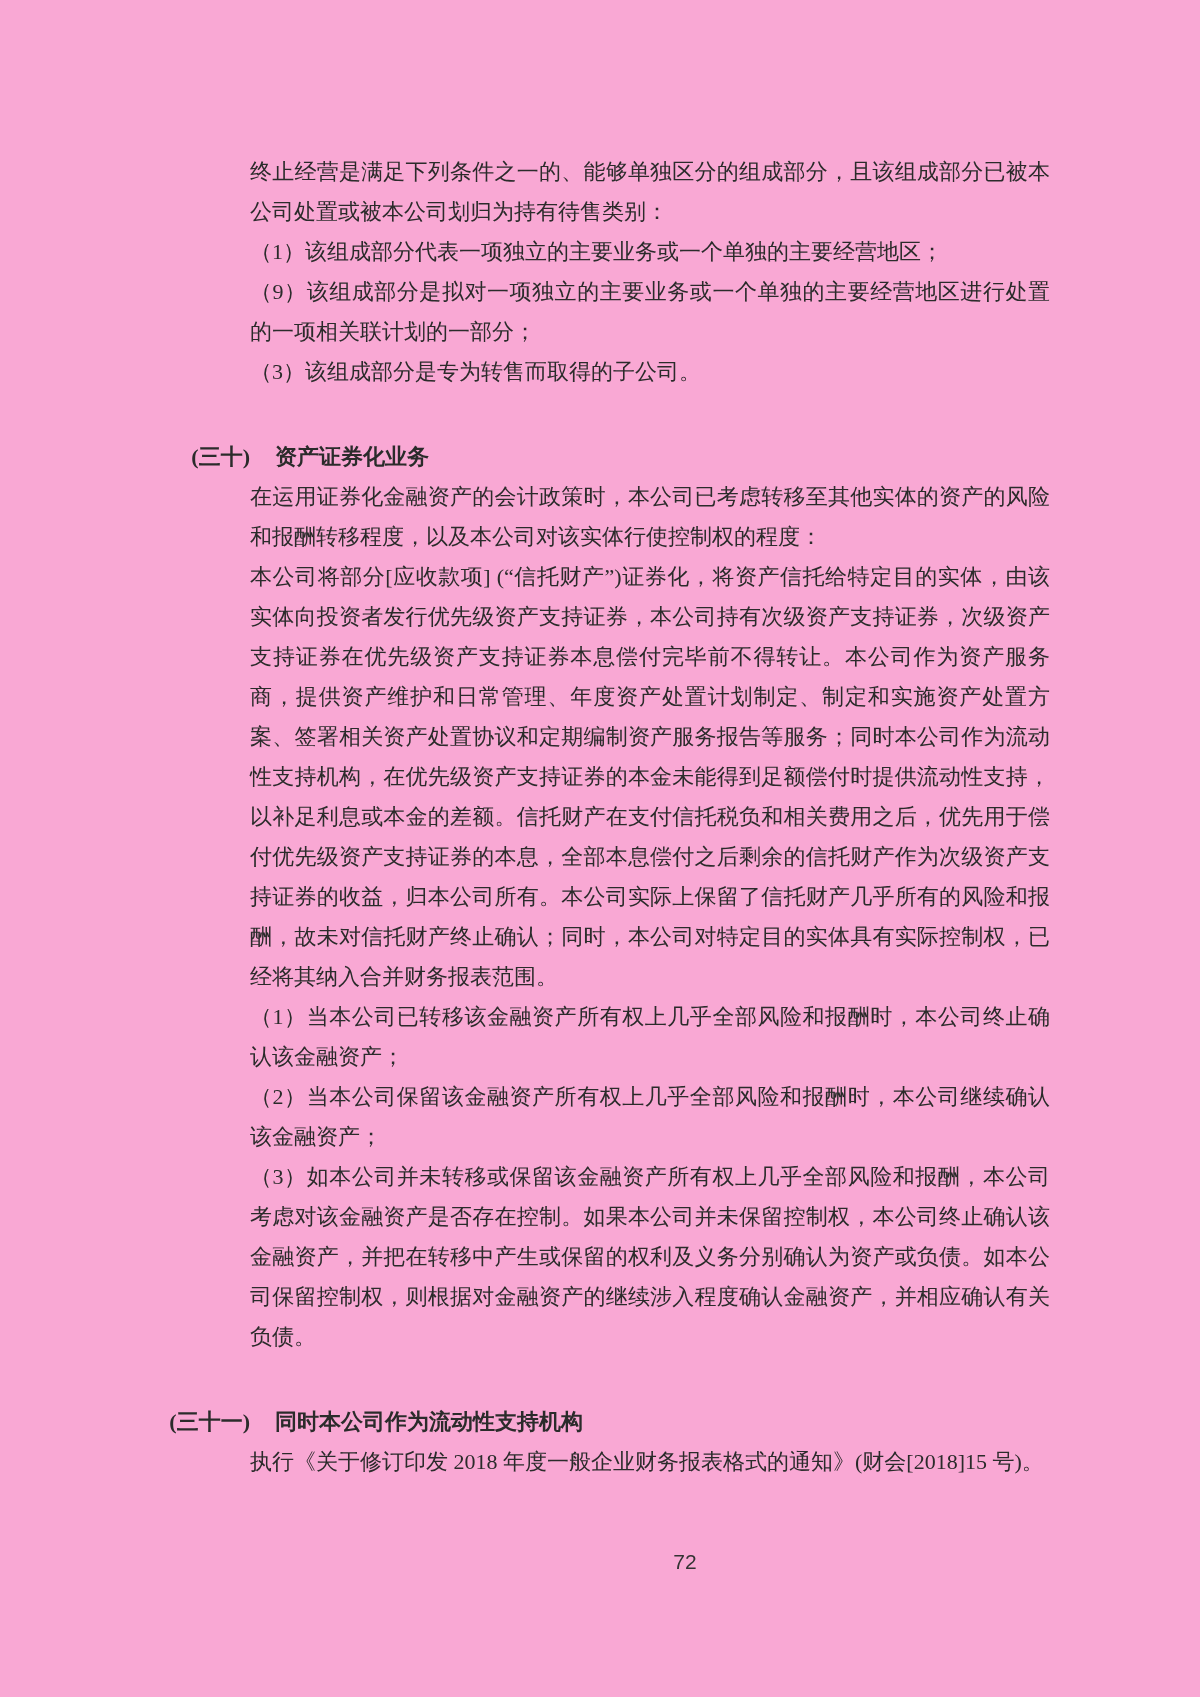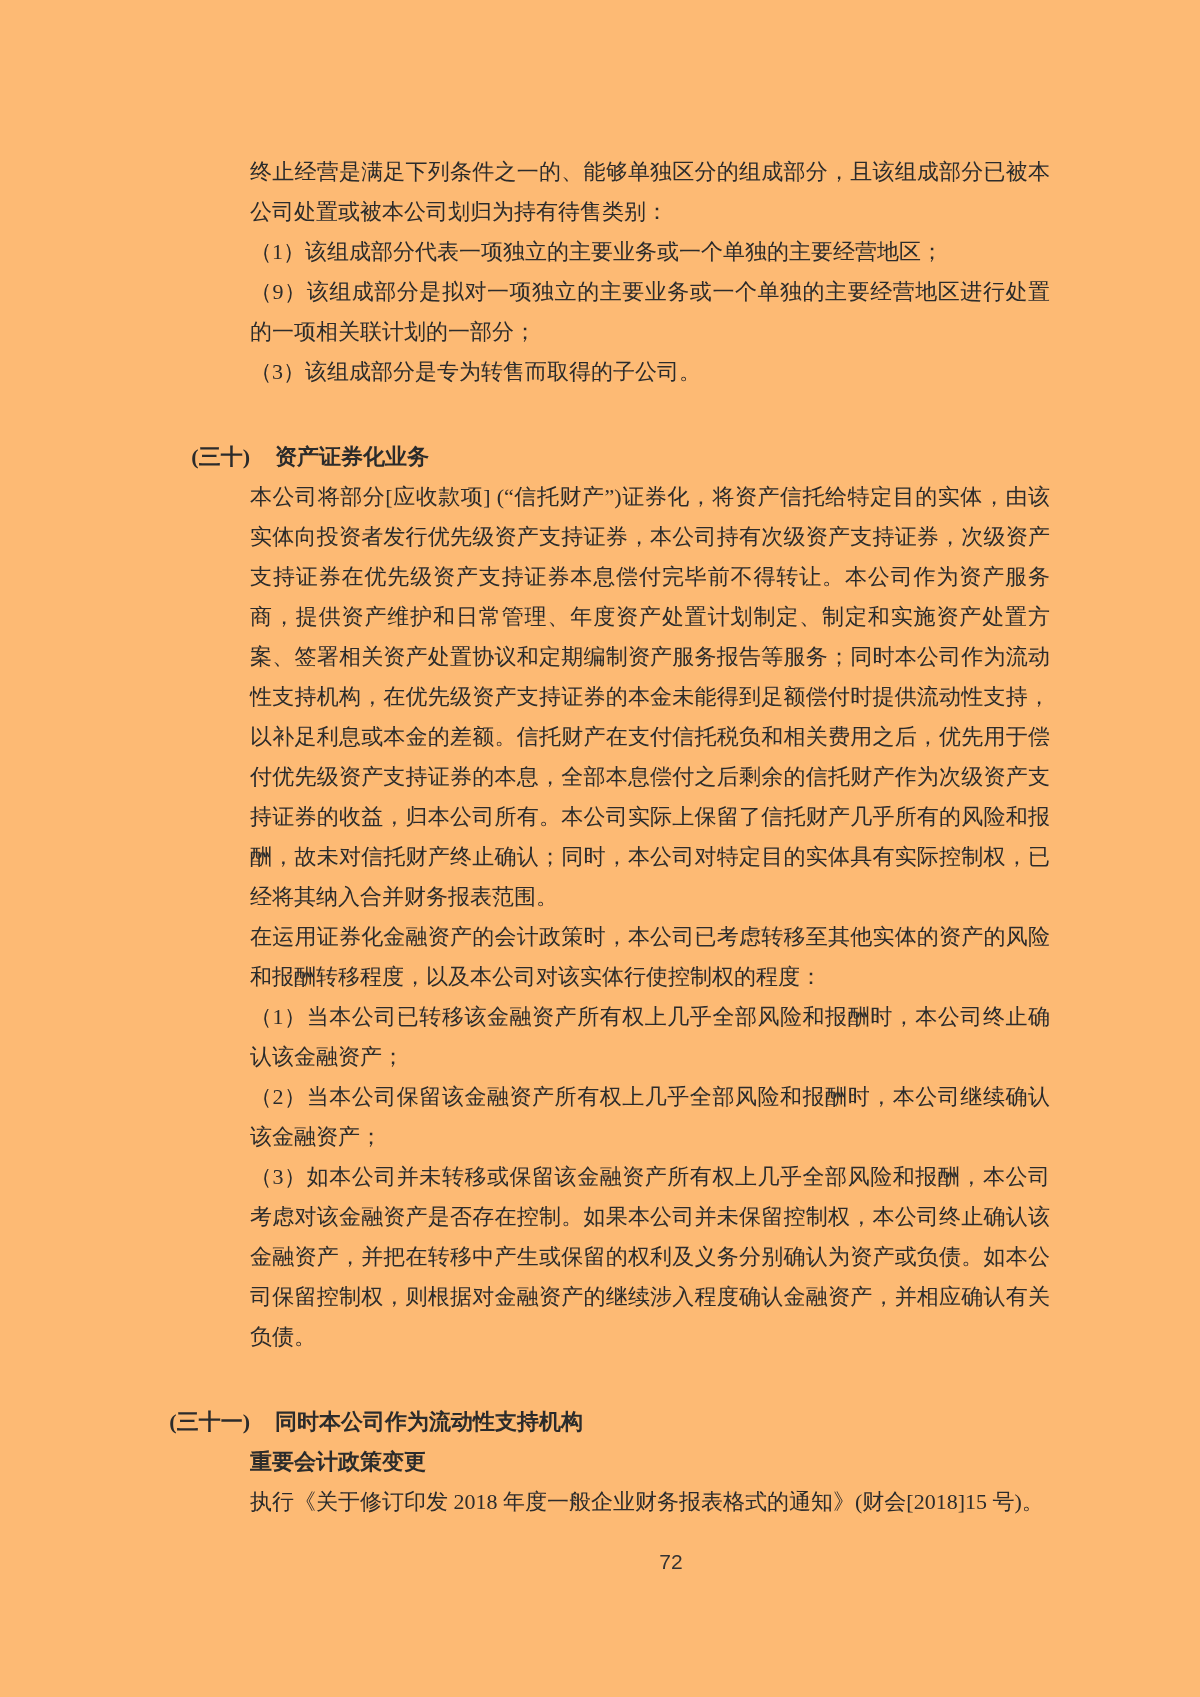--- a/index.html
+++ b/index.html
@@ -5,21 +5,21 @@
 <style>
   html, body {
     margin: 0;
     padding: 0;
     background: #ffffff;
   }
   .page {
     position: relative;
     width: 1200px;
     height: 1697px;
-    background: #fdba74;
+    background: #f9a8d4;
     overflow: hidden;
     font-family: "Liberation Serif", "DejaVu Serif", serif;
     color: #2b2b2b;
   }
   .content {
     position: absolute;
     left: 250px;
     top: 152px;
     width: 800px;
     font-size: 22px;
@@ -49,21 +49,21 @@
     font-size: 22px;
     font-weight: 700;
     margin: 13px;
   }
   .subhead {
     font-weight: 700;
     text-align: left;
   }
   .footer {
     position: absolute;
-    left: 236px;
+    left: 250px;
     top: 1550px;
     width: 870px;
     text-align: center;
     font-family: "Liberation Sans", "DejaVu Sans", sans-serif;
     font-size: 21px;
     color: #333333;
   }
 </style>
 </head>
 <body>
@@ -76,33 +76,32 @@
       <p>（1）该组成部分代表一项独立的主要业务或一个单独的主要经营地区；</p>
       <p>（9）该组成部分是拟对一项独立的主要业务或一个单独的主要经营地区进行处置的一项相关联计划的一部分；</p>
       <p>（3）该组成部分是专为转售而取得的子公司。</p>
     </section>
 
     <section>
       <div class="section-head">
         <span class="sec-label">(三十)</span>
         <h2 class="sec-title">资产证券化业务</h2>
       </div>
+      <p>在运用证券化金融资产的会计政策时，本公司已考虑转移至其他实体的资产的风险和报酬转移程度，以及本公司对该实体行使控制权的程度：</p>
       <p>本公司将部分[应收款项] (“信托财产”)证券化，将资产信托给特定目的实体，由该实体向投资者发行优先级资产支持证券，本公司持有次级资产支持证券，次级资产支持证券在优先级资产支持证券本息偿付完毕前不得转让。本公司作为资产服务商，提供资产维护和日常管理、年度资产处置计划制定、制定和实施资产处置方案、签署相关资产处置协议和定期编制资产服务报告等服务；同时本公司作为流动性支持机构，在优先级资产支持证券的本金未能得到足额偿付时提供流动性支持，以补足利息或本金的差额。信托财产在支付信托税负和相关费用之后，优先用于偿付优先级资产支持证券的本息，全部本息偿付之后剩余的信托财产作为次级资产支持证券的收益，归本公司所有。本公司实际上保留了信托财产几乎所有的风险和报酬，故未对信托财产终止确认；同时，本公司对特定目的实体具有实际控制权，已经将其纳入合并财务报表范围。</p>
-      <p>在运用证券化金融资产的会计政策时，本公司已考虑转移至其他实体的资产的风险和报酬转移程度，以及本公司对该实体行使控制权的程度：</p>
       <p>（1）当本公司已转移该金融资产所有权上几乎全部风险和报酬时，本公司终止确认该金融资产；</p>
       <p>（2）当本公司保留该金融资产所有权上几乎全部风险和报酬时，本公司继续确认该金融资产；</p>
       <p>（3）如本公司并未转移或保留该金融资产所有权上几乎全部风险和报酬，本公司考虑对该金融资产是否存在控制。如果本公司并未保留控制权，本公司终止确认该金融资产，并把在转移中产生或保留的权利及义务分别确认为资产或负债。如本公司保留控制权，则根据对金融资产的继续涉入程度确认金融资产，并相应确认有关负债。</p>
     </section>
 
     <section>
       <div class="section-head">
         <span class="sec-label">(三十一)</span>
         <h2 class="sec-title">同时本公司作为流动性支持机构</h2>
       </div>
-      <p class="subhead">重要会计政策变更</p>
       <p>执行《关于修订印发 2018 年度一般企业财务报表格式的通知》(财会[2018]15 号)。</p>
     </section>
 
   </div>
 
   <div class="footer">
     <span>72</span>
   </div>
 </div>
 

